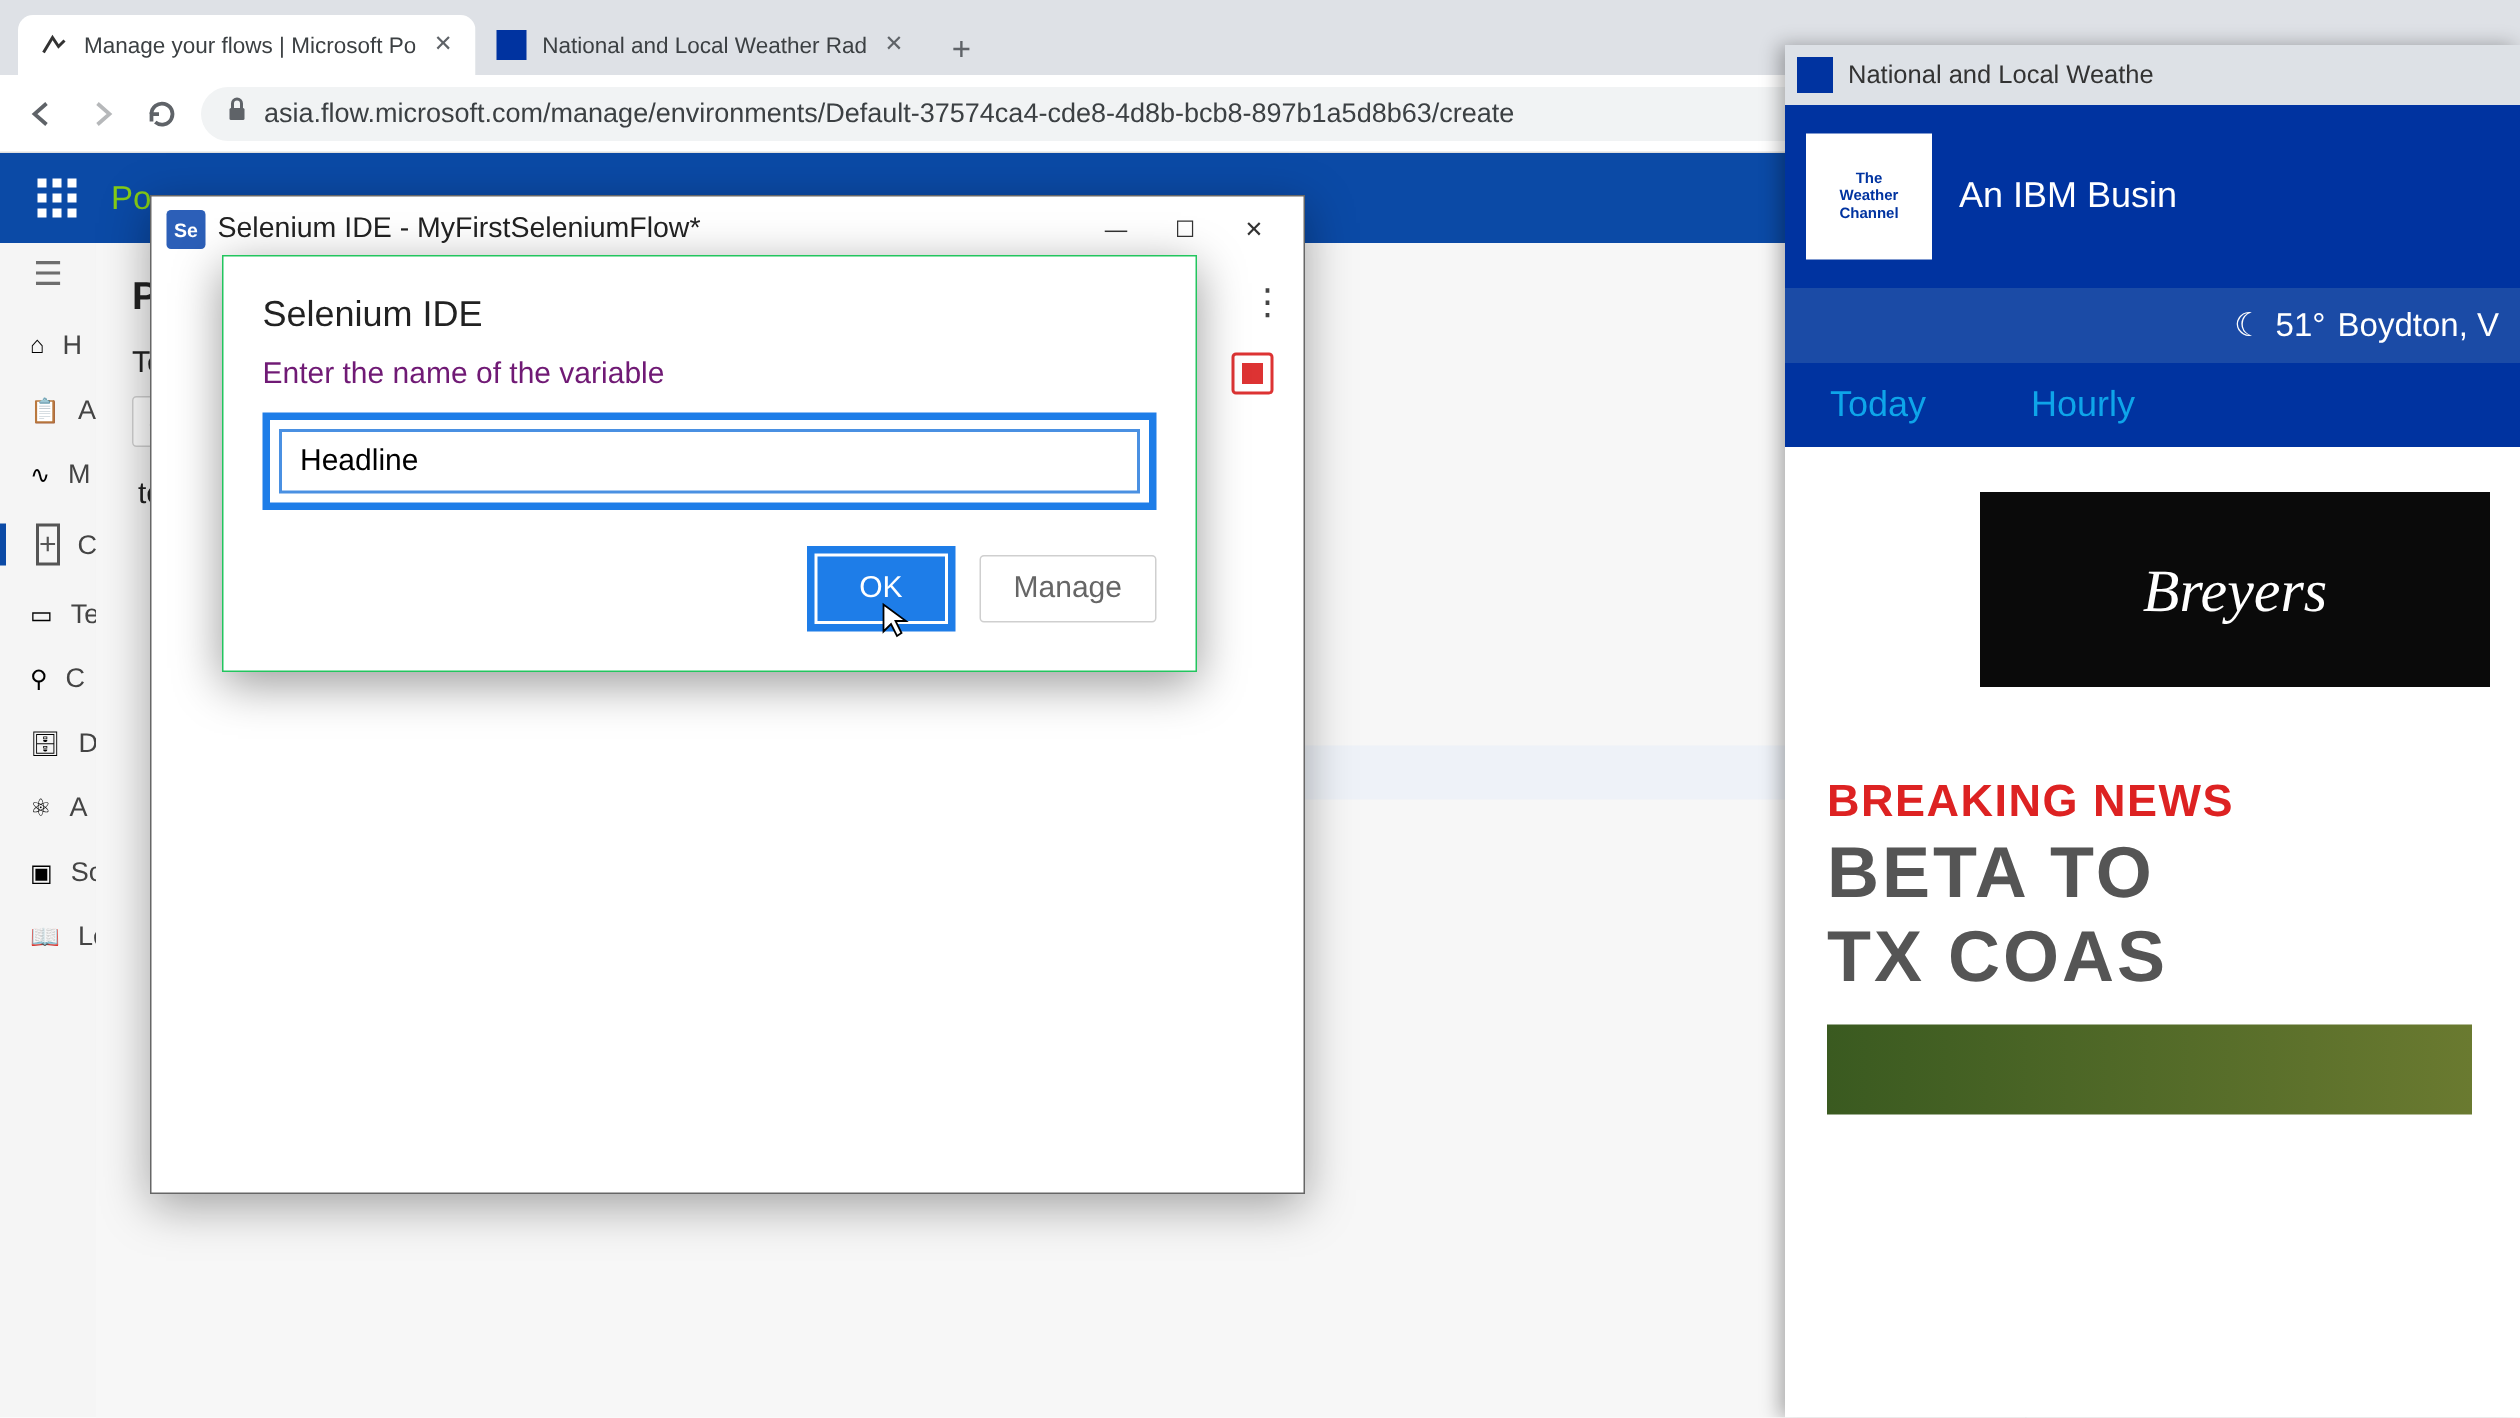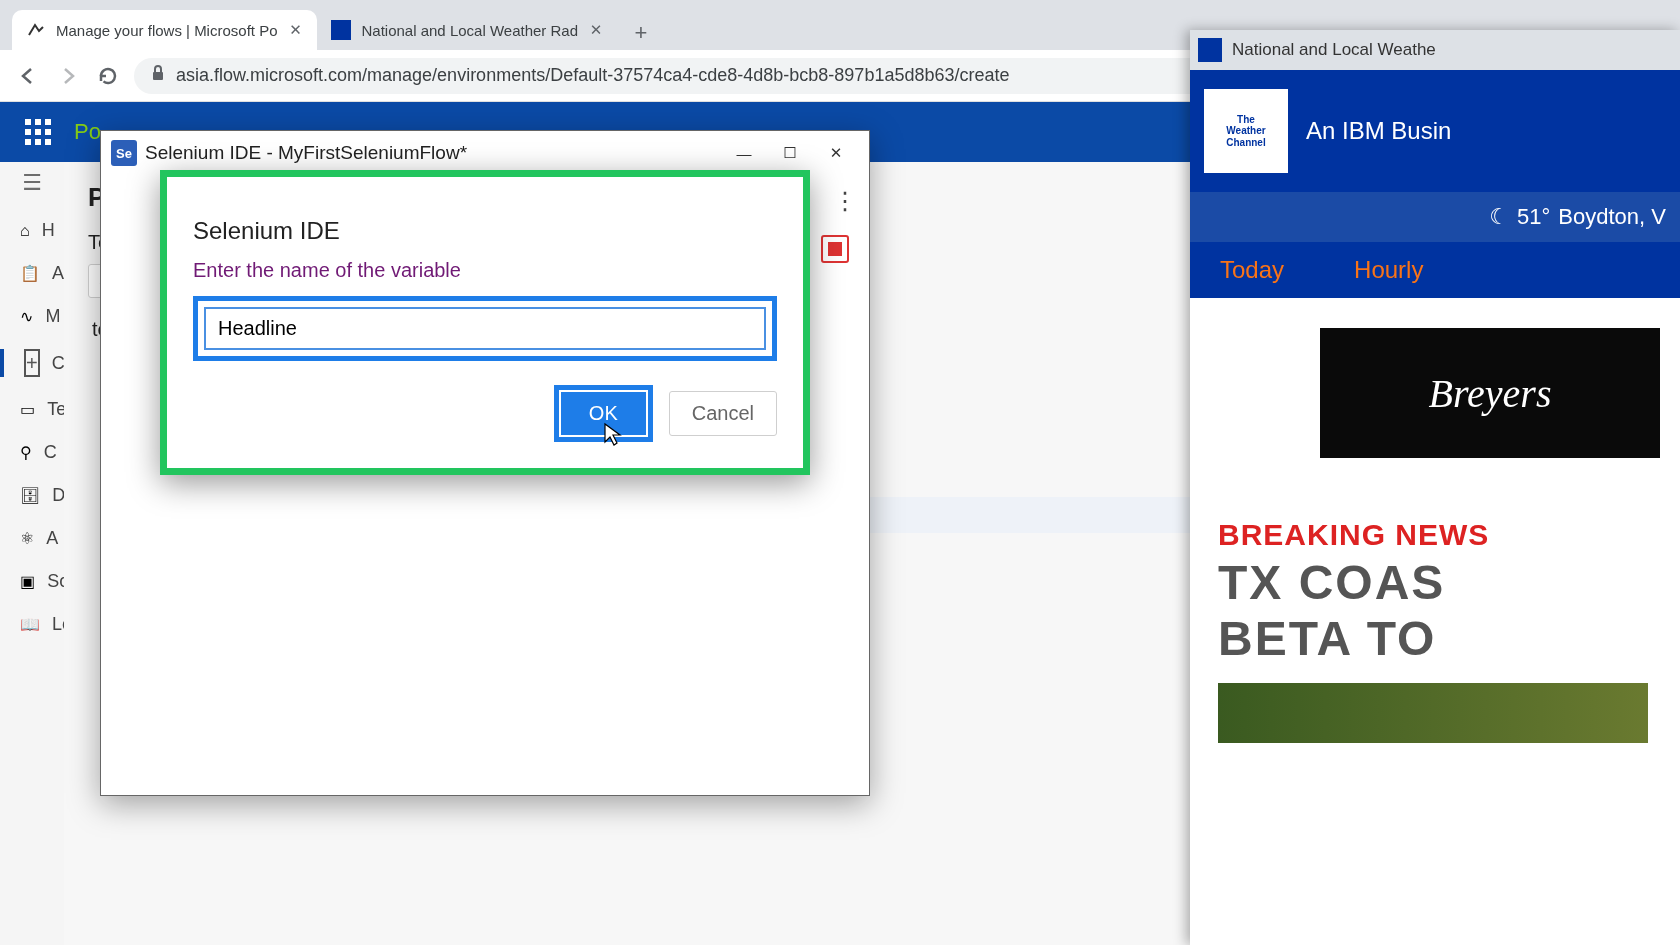--- a/index.html
+++ b/index.html
@@ -69,42 +69,42 @@
 .ide-icon { width: 26px; height: 26px; background: #2c5fb8; color: #fff; display: flex; align-items: center; justify-content: center; font-size: 13px; font-weight: 700; border-radius: 3px; margin-right: 8px; }
 .ide-title { font-size: 19px; color: #222; flex: 1; }
 .winbtn { width: 46px; height: 32px; display: flex; align-items: center; justify-content: center; font-size: 15px; color: #333; cursor: pointer; }
 
 .toolbar-right { position: absolute; right: 12px; top: 56px; display: flex; gap: 12px; align-items: center; }
 .rec { width: 28px; height: 28px; border: 2px solid #d33; border-radius: 3px; display: flex; align-items: center; justify-content: center; }
 .rec-inner { width: 14px; height: 14px; background: #d33; }
 .kebab { font-size: 24px; color: #444; cursor: pointer; }
 
 
-.prompt { position: absolute; left: 160px; top: 170px; width: 650px; background: #fff; border: 7px solid #22c55e; box-shadow: 0 8px 30px rgba(0,0,0,0.4); z-index: 100; padding: 40px 26px 26px; }
+.prompt { position: absolute; left: 148px; top: 170px; width: 650px; background: #fff; border: 1px solid #22c55e; box-shadow: 0 8px 30px rgba(0,0,0,0.4); z-index: 100; padding: 25px 26px 26px; }
 .prompt h3 { font-size: 24px; font-weight: 400; color: #222; margin-bottom: 14px; }
 .prompt-lbl { font-size: 20px; color: #701a75; margin-bottom: 14px; }
 .input-hl { border: 5px solid #1e7de8; padding: 6px; margin-bottom: 24px; }
 .prompt-input { width: 100%; border: 2px solid #4a90e2; font-size: 20px; padding: 8px 12px; outline: none; }
 .btn-row { display: flex; justify-content: flex-end; gap: 16px; align-items: center; }
 .ok-wrap { border: 5px solid #1e7de8; padding: 2px; position: relative; }
 .ok-btn { background: #1e7de8; color: #fff; border: none; font-size: 20px; padding: 10px 28px; cursor: pointer; }
 .cancel-btn { background: #fff; border: 1px solid #cfcfcf; font-size: 20px; padding: 10px 22px; color: #666; cursor: pointer; border-radius: 3px; }
 .cursor-arrow { position: absolute; left: 50%; top: 32px; }
 
 
 .win2 { position: absolute; top: 30px; left: 1190px; width: 490px; height: 915px; background: #fff; box-shadow: -4px 0 12px rgba(0,0,0,0.3); z-index: 200; }
 .win2 .tabstrip2 { height: 40px; background: #dde1e6; display: flex; align-items: center; padding-left: 8px; gap: 10px; }
 .favbox { width: 24px; height: 24px; background: #0033a0; }
 .win2 .nav2 { height: 48px; display: flex; align-items: center; padding: 0 10px; gap: 12px; border-bottom: 1px solid #e0e0e0; }
 .weather-hdr { background: #0033a0; height: 122px; display: flex; align-items: center; padding: 0 14px; gap: 18px; }
 .twc-logo { width: 84px; height: 84px; background: #fff; display: flex; flex-direction: column; align-items: center; justify-content: center; text-align: center; font-size: 10px; font-weight: 700; color: #0033a0; line-height: 1.15; }
 .ibm-txt { color: #fff; font-size: 24px; }
 .loc-strip { background: #1b4ba6; height: 50px; display: flex; align-items: center; justify-content: flex-end; padding-right: 14px; color: #fff; font-size: 22px; gap: 8px; }
 .nav-strip { background: #0033a0; height: 56px; display: flex; align-items: center; gap: 70px; padding-left: 30px; }
-.nav-strip span { color: #f97316; font-size: 24px; }
+.nav-strip span { color: #0ea5e9; font-size: 24px; }
 .ad-banner { margin: 30px 0 0 130px; background: #0a0a0a; width: 340px; height: 130px; display: flex; align-items: center; justify-content: center; color: #fff; font-family: cursive; font-size: 40px; font-style: italic; }
 .news-box { margin: 60px 0 0 28px; }
 .bnews { color: #d22; font-size: 30px; font-weight: 800; letter-spacing: 1px; }
 .headline-big { font-size: 48px; font-weight: 800; color: #555; letter-spacing: 2px; line-height: 1.05; margin-top: 6px; }
 .thumb { margin: 18px 0 0 28px; width: 430px; height: 60px; background: linear-gradient(90deg,#3a5a20,#6a7a30); }
 </style>
 </head>
 <body>
 
 <div class="tabstrip">
@@ -352,21 +352,21 @@
   <div class="input-hl">
     <input class="prompt-input" value="Headline" style="">
   </div>
   <div class="btn-row">
     <div class="ok-wrap">
       <button class="ok-btn">OK</button>
       <svg class="cursor-arrow" width="20" height="26">
           <path d="M2 2 L2 20 L7 15 L11 23 L14 21 L10 13 L17 13 Z" fill="#fff" stroke="#000" stroke-width="1.2"></path>
         </svg>
     </div>
-    <button class="cancel-btn">Cancel</button>
+    <button class="cancel-btn">Manage</button>
   </div>
 </div>
 
 <div class="win2">
   <div class="tabstrip2">
     <div class="favbox"></div>
     <span style="font-size:17px;color:#333">National and Local Weathe</span>
   </div>
   <div class="weather-hdr">
     <div class="twc-logo">
@@ -381,17 +381,17 @@
     <span>51°</span>
     <span>Boydton, V</span>
   </div>
   <div class="nav-strip">
     <span>Today</span>
     <span>Hourly</span>
   </div>
   <div class="ad-banner">Breyers</div>
   <div class="news-box">
     <div class="bnews">BREAKING NEWS</div>
+    <div class="headline-big">BETA TO</div>
     <div class="headline-big">TX COAS</div>
-    <div class="headline-big">BETA TO</div>
   </div>
   <div class="thumb"></div>
 </div>
 
 </body></html>

